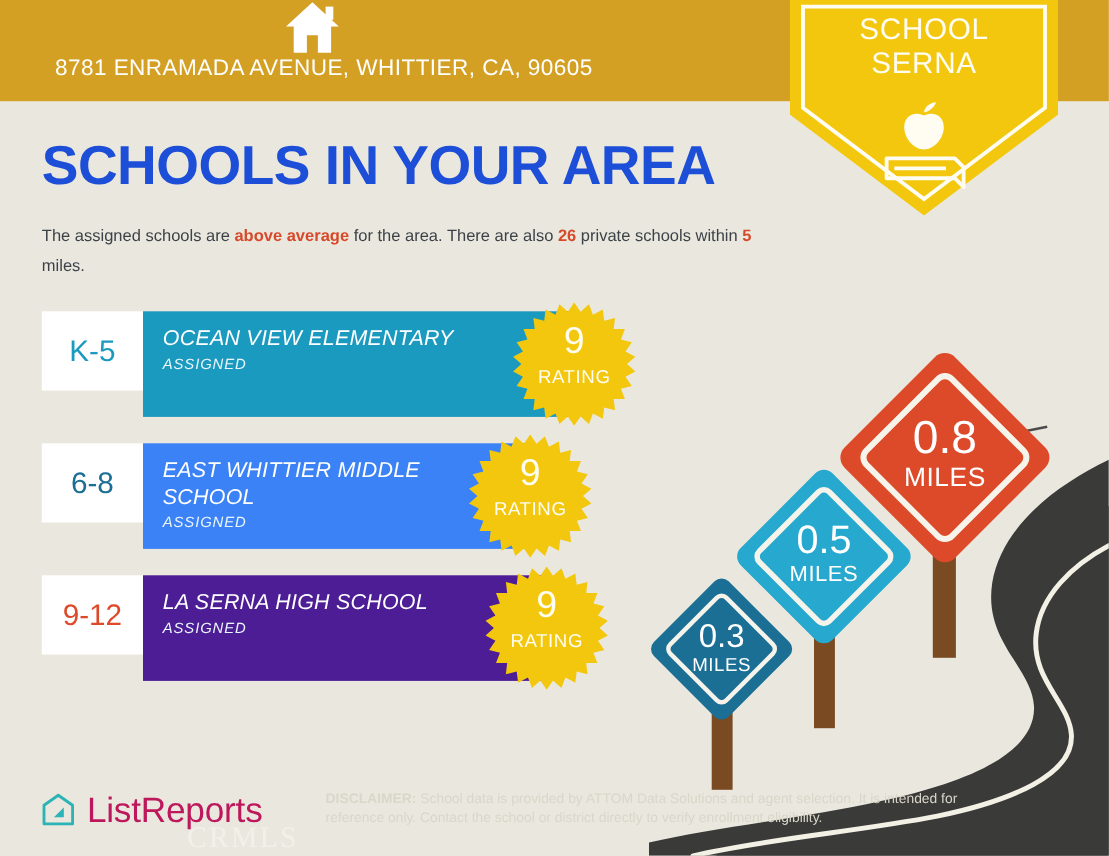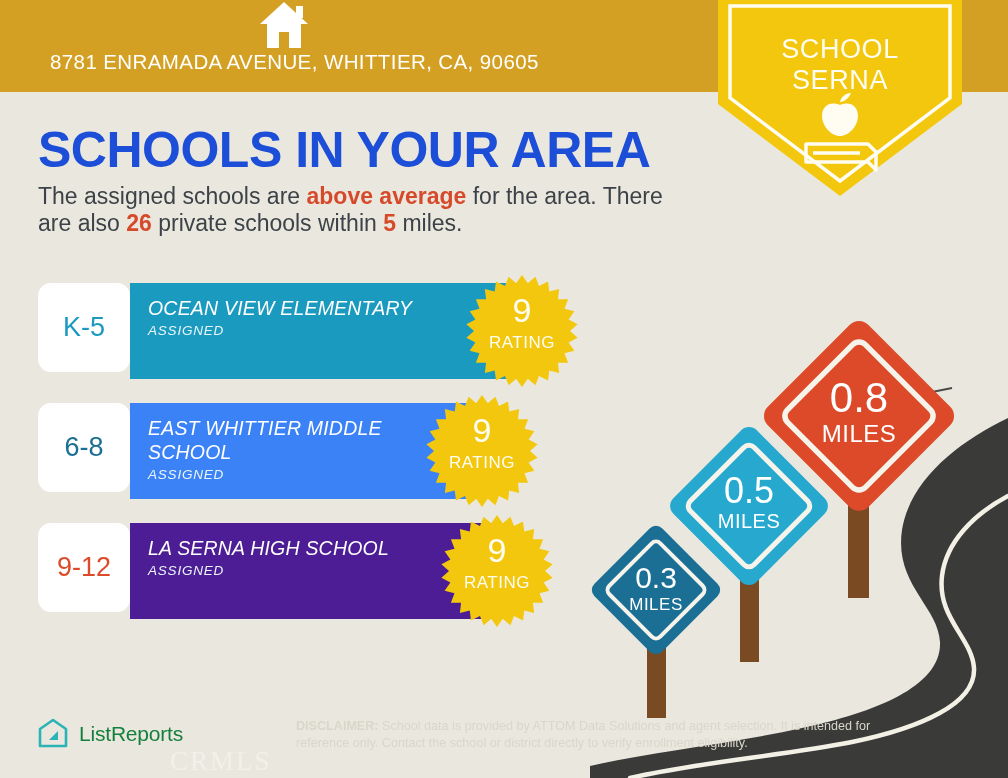--- a/index.html
+++ b/index.html
@@ -23,44 +23,44 @@
   }
   .home-icon { width:52px; height:50px; flex:0 0 auto; }
   .address {
     margin-left:20px; color:#FFFFFF; font-size:20.5px;
     letter-spacing:.4px; font-weight:400; white-space:nowrap;
   }
 
   
   .shield { position:absolute; left:718px; top:-4px; width:244px; height:200px; }
   .shield-label {
-    position:absolute; left:718px; top:34px; width:244px;
+    position:absolute; left:718px; top:11px; width:244px;
     text-align:center; color:#FFFDF2; font-size:27px; line-height:31px;
     letter-spacing:.6px; pointer-events:none;
   }
 
   
   .title {
     position:absolute; left:38px; top:119px;
     font-size:50px; font-weight:bold; color:#1d4ed8;
     letter-spacing:-.5px; line-height:62px;
   }
   .subtitle {
-    position:absolute; left:38px; top:183px; width:660px;
-    font-size:23px; color:#3C4248; line-height:27px;
+    position:absolute; left:38px; top:201px; width:660px;
+    font-size:15px; color:#3C4248; line-height:27px;
   }
   .subtitle b { color:#D6492A; font-weight:bold; }
 
   
   .rows { position:absolute; left:38px; top:283px; width:560px; }
   .row { position:relative; height:96px; margin-bottom:24px; }
   .grade-box {
-    position:absolute; left:0; top:0; width:92px; height:89px;
+    position:absolute; left:0; top:0; width:92px; height:72px;
     background:#FFFFFF; display:flex; align-items:center; justify-content:center;
-    font-size:27px; font-weight:400;border-radius:13px;
+    font-size:27px; font-weight:400;
   }
   .bar {
     position:absolute; left:92px; top:0; height:96px;
     padding:13px 0 0 18px; color:#FFFFFF;font-style:italic;
   }
   .bar .school-name {
     font-size:19.5px; line-height:24px; letter-spacing:.2px;
     color:#FFFFFF; max-width:300px;
   }
   .bar .assigned {
@@ -82,21 +82,21 @@
 
   
   .scene { position:absolute; left:590px; top:300px; width:418px; height:478px; }
 
   
   .footer-logo {
     position:absolute; left:38px; top:718px;
     display:flex; align-items:center;
   }
   .footer-logo .lr-name {
-    margin-left:11px; font-size:21px; color:#15803d; letter-spacing:-.2px;
+    margin-left:11px; font-size:32px; color:#be185d; letter-spacing:-.2px;
   }
   .watermark {
     position:absolute; left:170px; top:746px;
     font-family:"Liberation Serif", serif;
     font-size:27px; color:#F2F0E8; letter-spacing:2px;
   }
   .disclaimer {
     position:absolute; left:296px; top:718px; width:590px;
     font-size:12.6px; line-height:17px; color:#D9D6CA;
   }

